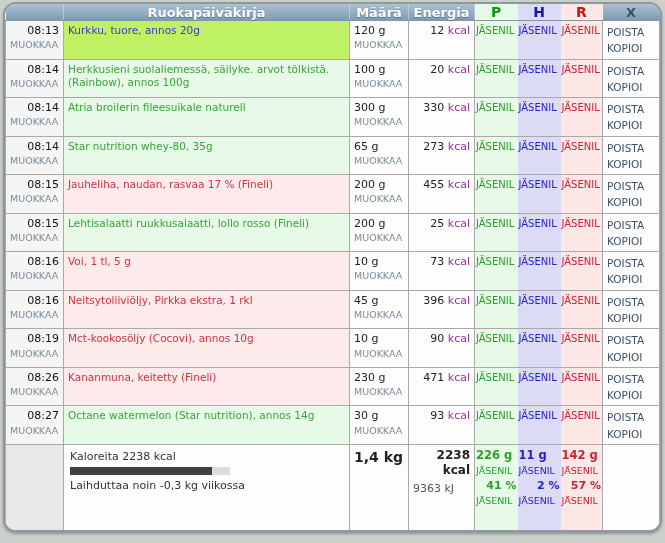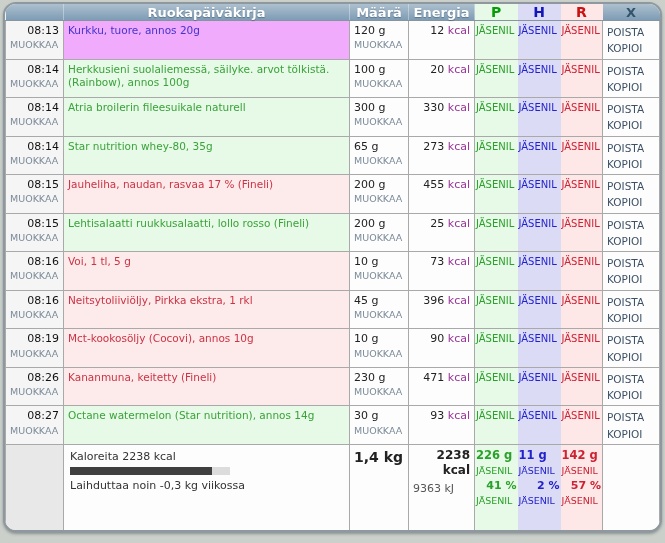--- a/index.html
+++ b/index.html
@@ -62,21 +62,21 @@
   .amount-cell{color:#222;font-size:11px;}
   .energy-cell{text-align:right;color:#222;font-size:11px;}
   .energy-cell .unit{color:#993399;}
   .macro-cell{border-left:none;border-right:none;padding:3px 1px;white-space:nowrap;font-size:10px;cursor:pointer;}
   .p-cell{background:#e7f9e7;color:#2aa12a;}
   .h-cell{background:#dbdbf6;color:#2222cc;}
   .r-cell{background:#fde7e7;color:#cc2233;}
   .x-cell{font-size:10.5px;color:#3d5166;}
   .x-cell span{display:block;cursor:pointer;line-height:1.55;}
 
-  tr.type-carb .name-cell{background:#f0abfc;color:#4433cc;}
+  tr.type-carb .name-cell{background:#bef264;color:#4433cc;}
   tr.type-protein .name-cell{background:#e7f9e7;color:#3aa33a;}
   tr.type-fat .name-cell{background:#fdeaea;color:#cc3344;}
 
   
   #summary-row td{height:86px;}
   #summary-row .time-cell{background:#e8e8e8;}
   .sum-line{color:#333;font-size:11px;margin:2px 0 3px 2px;}
   .progress{width:160px;height:8px;background:#dcdcdc;margin:0 0 4px 2px;}
   .progress-fill{height:100%;background:#3f3f3f;}
   .sum-amount{font-weight:bold;color:#222;font-size:14px;}

